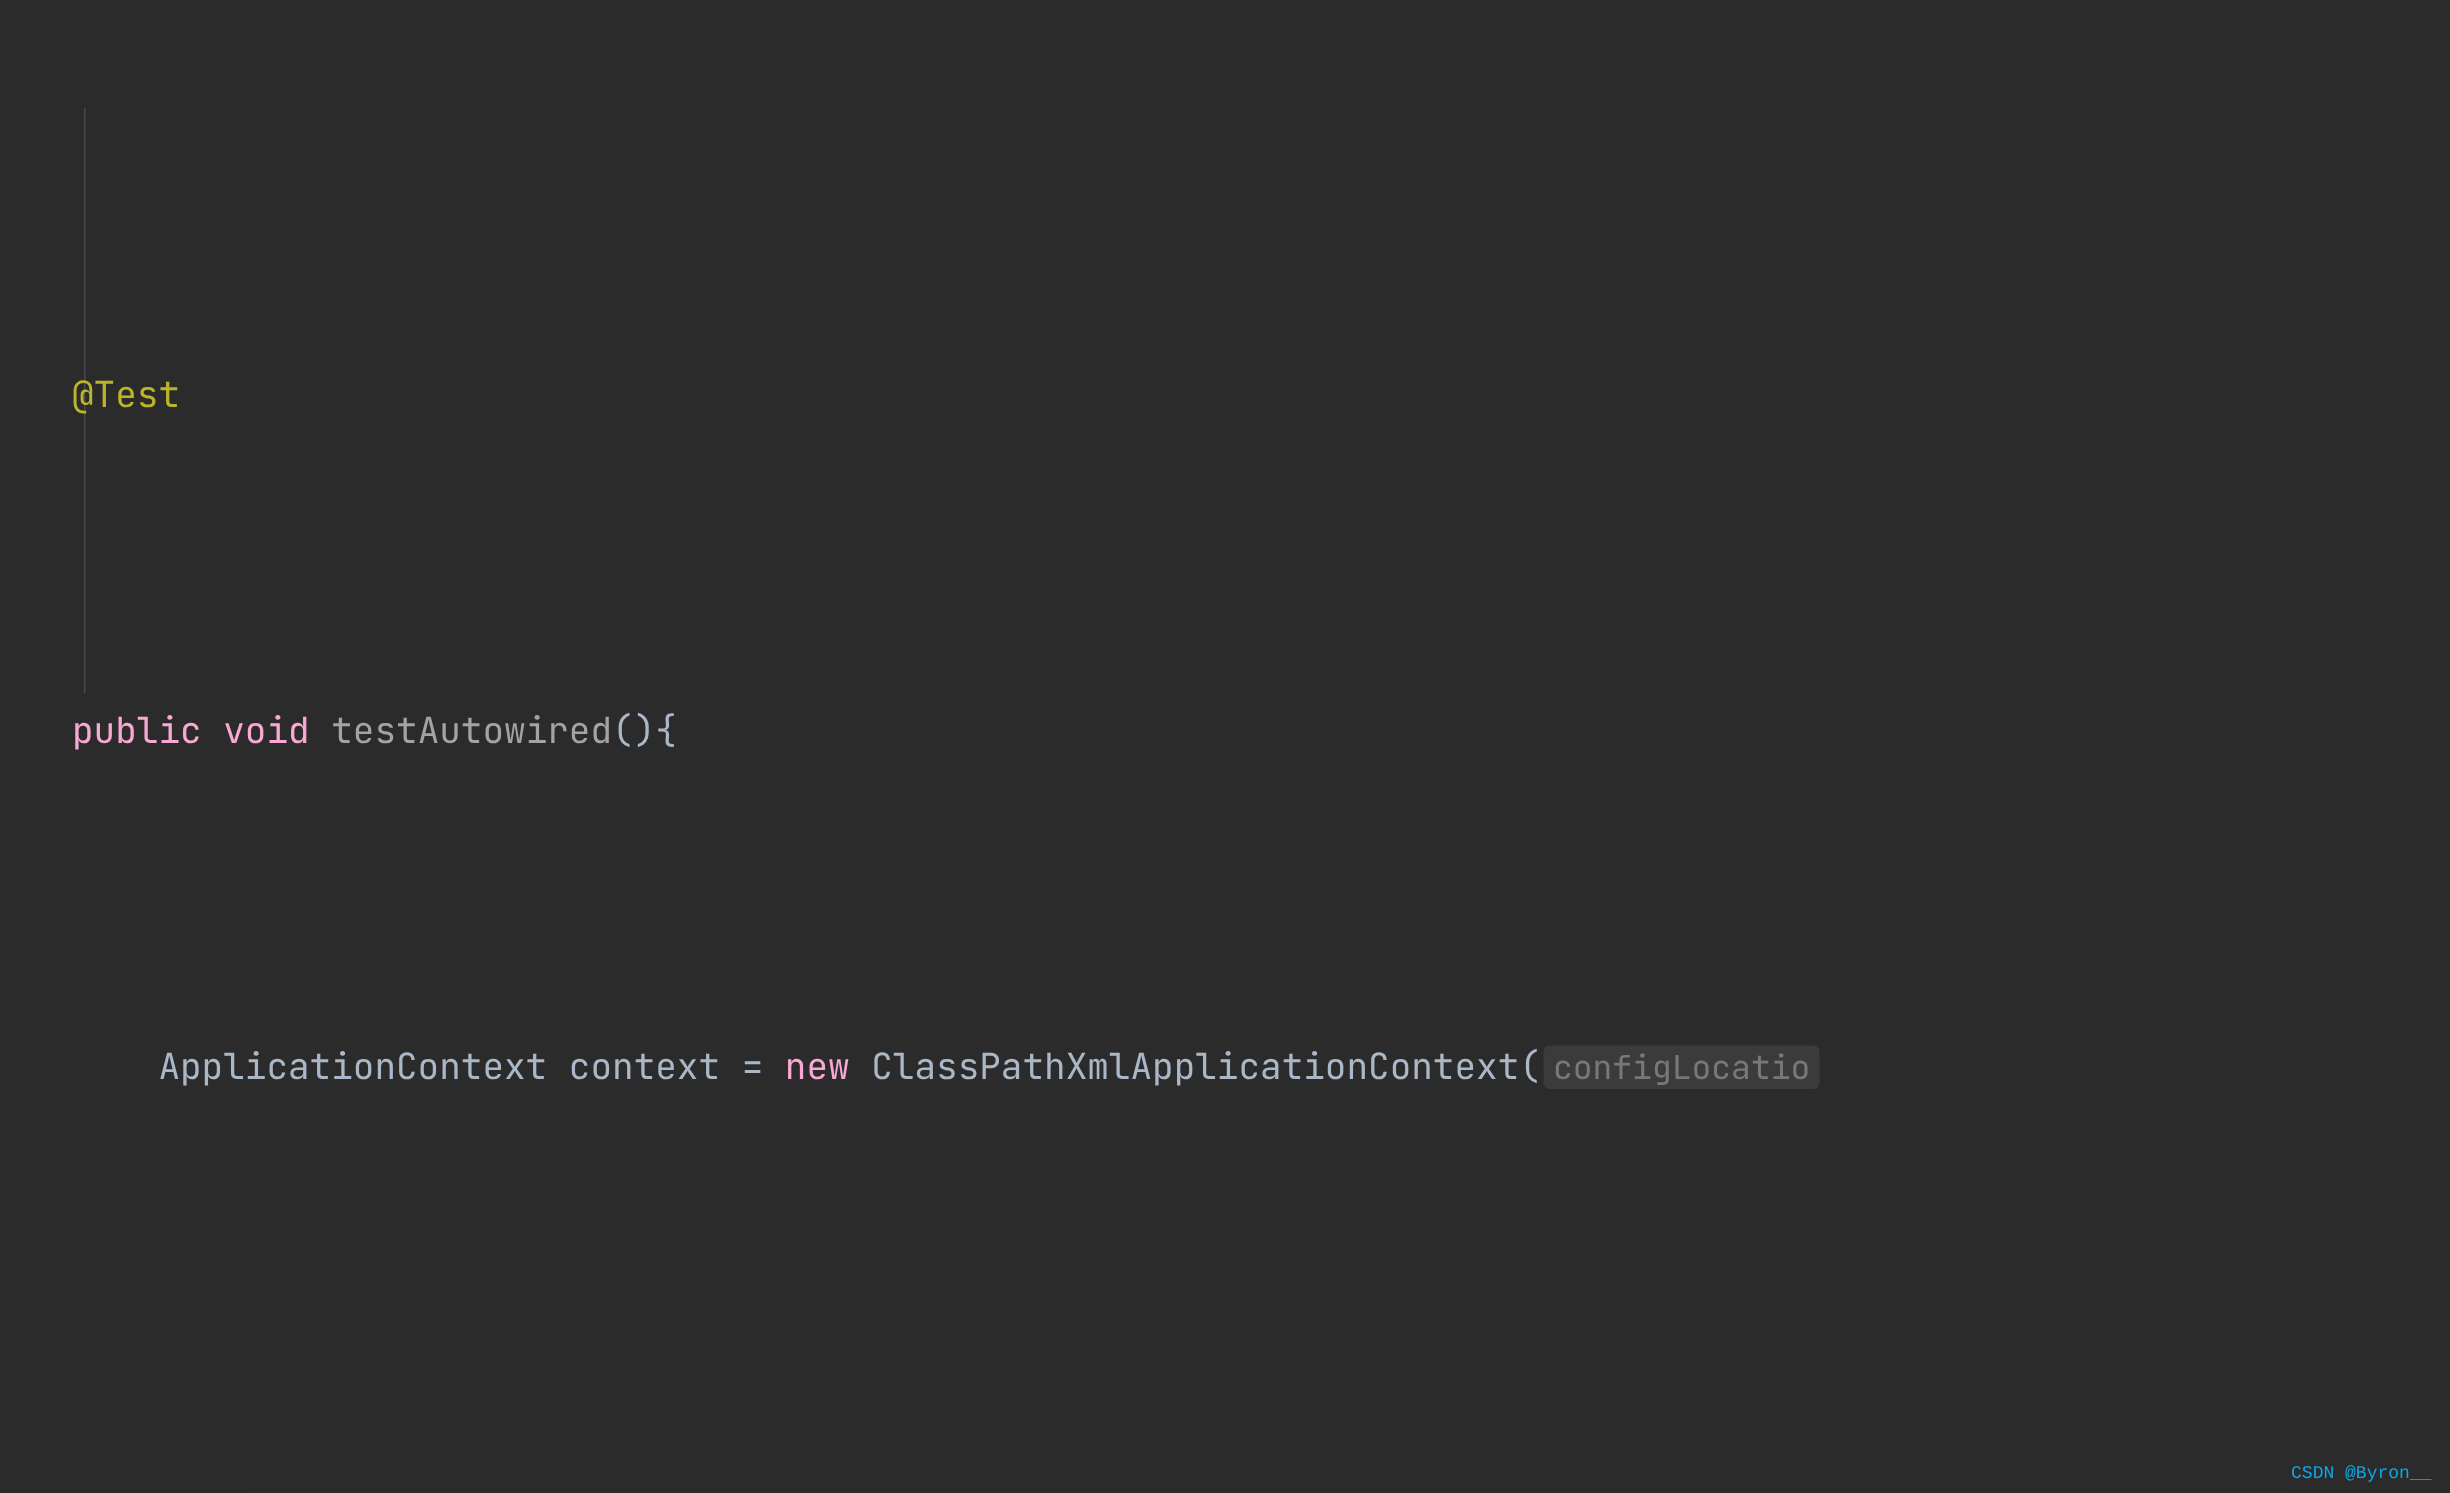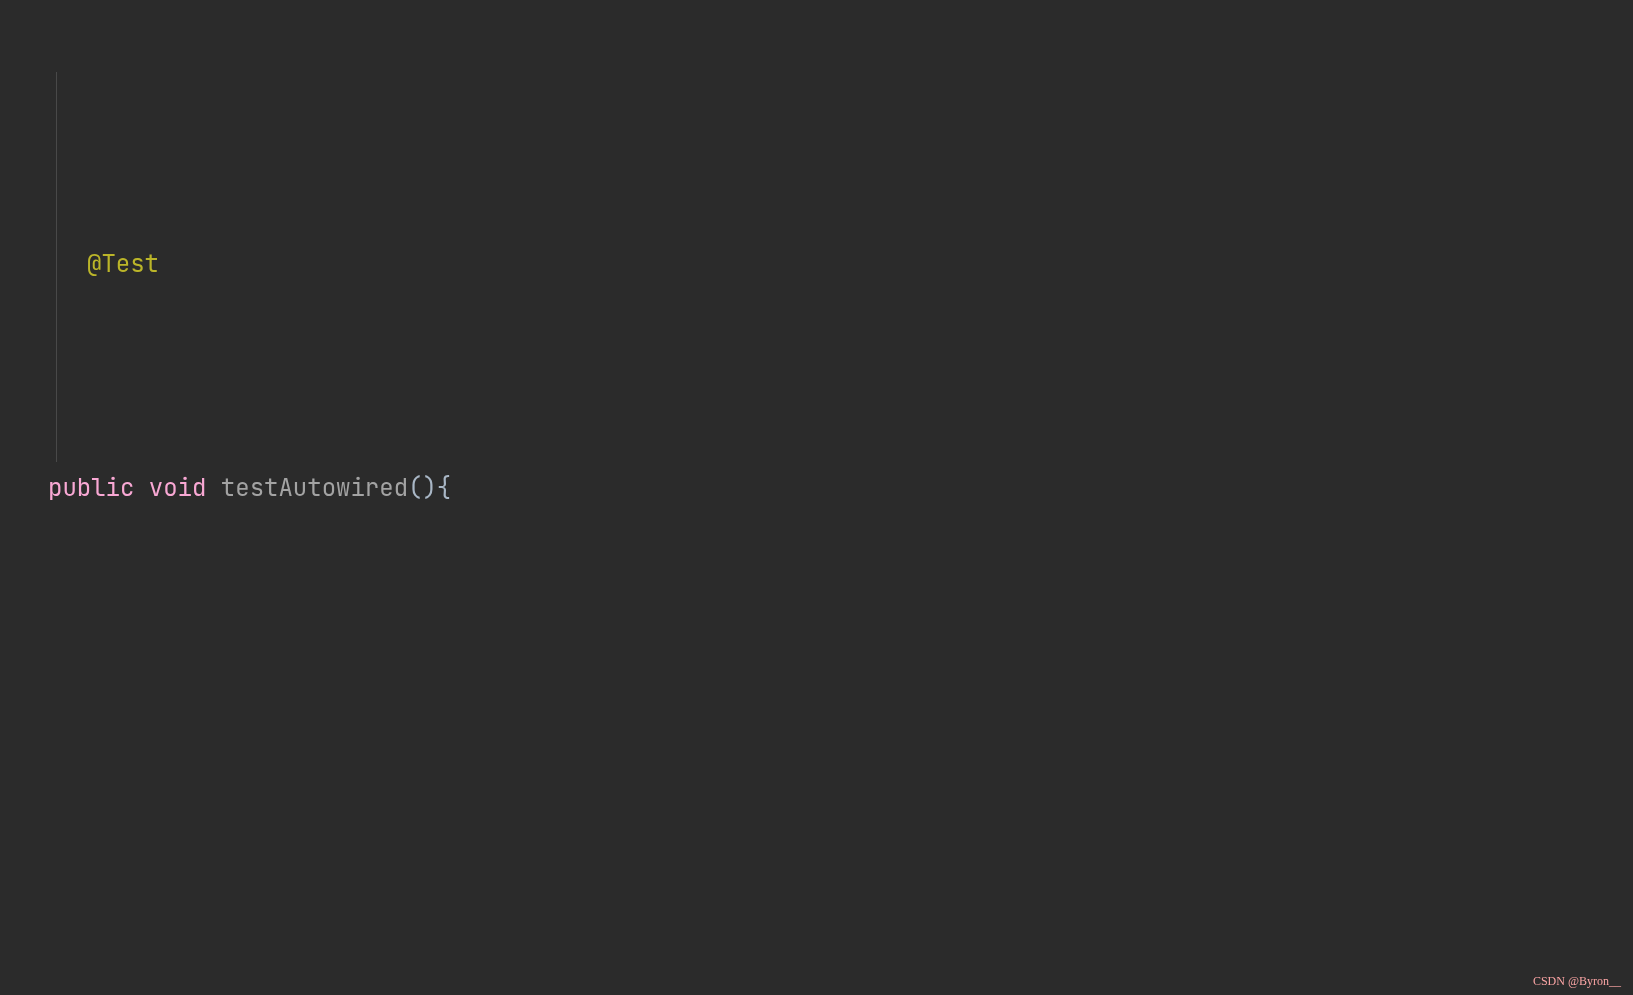--- a/index.html
+++ b/index.html
@@ -21,52 +21,53 @@
     }
     .code-line { padding-left: 48px; height: 56px; position: relative; }
     .indent-guide {
       position: absolute;
       left: 56px;
       top: 72px;
       width: 1px;
       height: 390px;
       background: #494949;
     }
-    .annotation { color: #bbb529; margin-left: 39px; }
+    .annotation { color: #bbb529; }
     .keyword { color: #f9a8d4; }
     .methodname { color: #a3a3a3; }
     .plain { color: #a9b7c6; }
     .string { color: #6a8759; }
     .hint {
       background: #3b3b3b;
       color: #787878;
       border-radius: 4px;
       padding: 0 6px;
       margin: 0 2px;
       font-size: 22px;
     }
     .watermark {
       position: absolute;
       right: 12px;
       bottom: 6px;
-      color: #fca5a5;
-      font-family: Liberation Serif, serif;
+      color: #0ea5e9;
+      font-family: Liberation Mono, monospace;
       font-size: 12px;
     }
   </style>
 </head>
 <body>
 
 <div class="editor">
   <div class="indent-guide"></div>
 
   <div class="code-line"><span class="annotation">@Test</span></div>
 
   <div class="code-line"><span class="keyword">public</span><span class="plain"> </span><span class="keyword">void</span><span class="plain"> </span><span class="methodname">testAutowired</span><span class="plain">()</span><span class="plain">{</span></div>
 
+  <div class="code-line">    <span class="plain">ApplicationContext </span><span class="plain">context </span><span class="plain">= </span><span class="keyword">new</span><span class="plain"> </span><span class="plain">ClassPathXmlApplicationContext(</span><span class="hint">configLocatio</span></div>
 
 
   
 
   
 
   
 
   
 </div>

